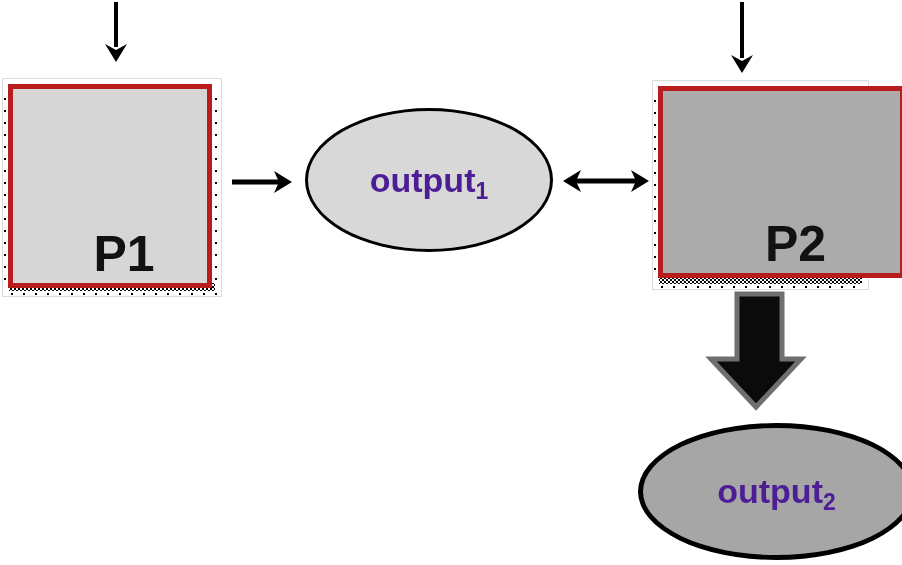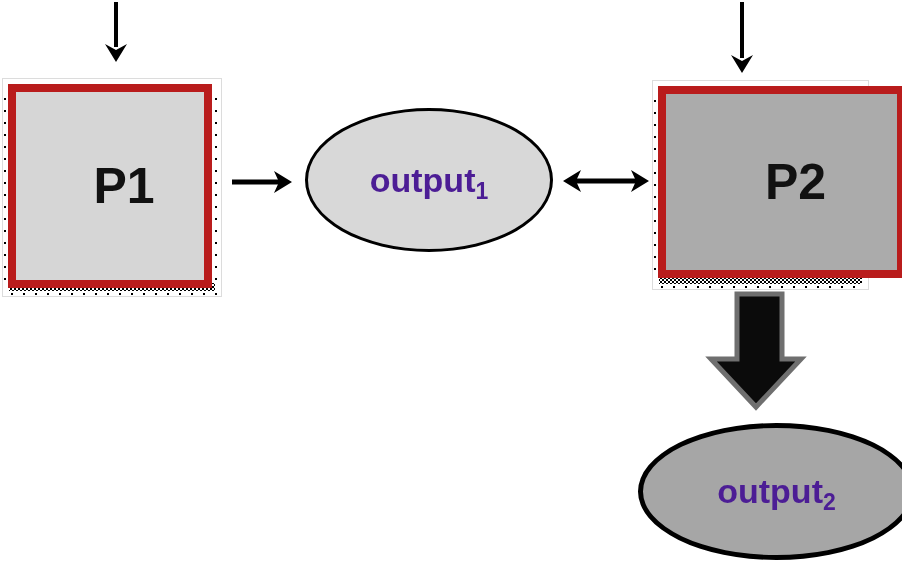--- a/index.html
+++ b/index.html
@@ -7,22 +7,22 @@
     position:relative; width:902px; height:565px; background:#ffffff;
     overflow:hidden; font-family:"Liberation Sans", sans-serif;
   }
 
   
   .frame {
     position:absolute; background:#ffffff; border:1px solid #dcdcdc;
     box-sizing:border-box;
   }
   .pbox {
-    position:absolute; border:8px solid #b91c1c; box-sizing:border-box;
-    display:flex; align-items:center; justify-content:center;padding-left:28px;
+    position:absolute; border:5px solid #b91c1c; box-sizing:border-box;
+    display:flex; align-items:flex-end; justify-content:center;padding-left:28px;
   }
   .plabel { font-weight:bold; font-size:50px; color:#111; letter-spacing:0px; }
 
   
   .dots-col {
     position:absolute; top:14px; bottom:14px; width:4px;
     background-image: radial-gradient(circle, #000 1.1px, transparent 1.4px);
     background-size:4px 12px;
   }
   .dots-band {

